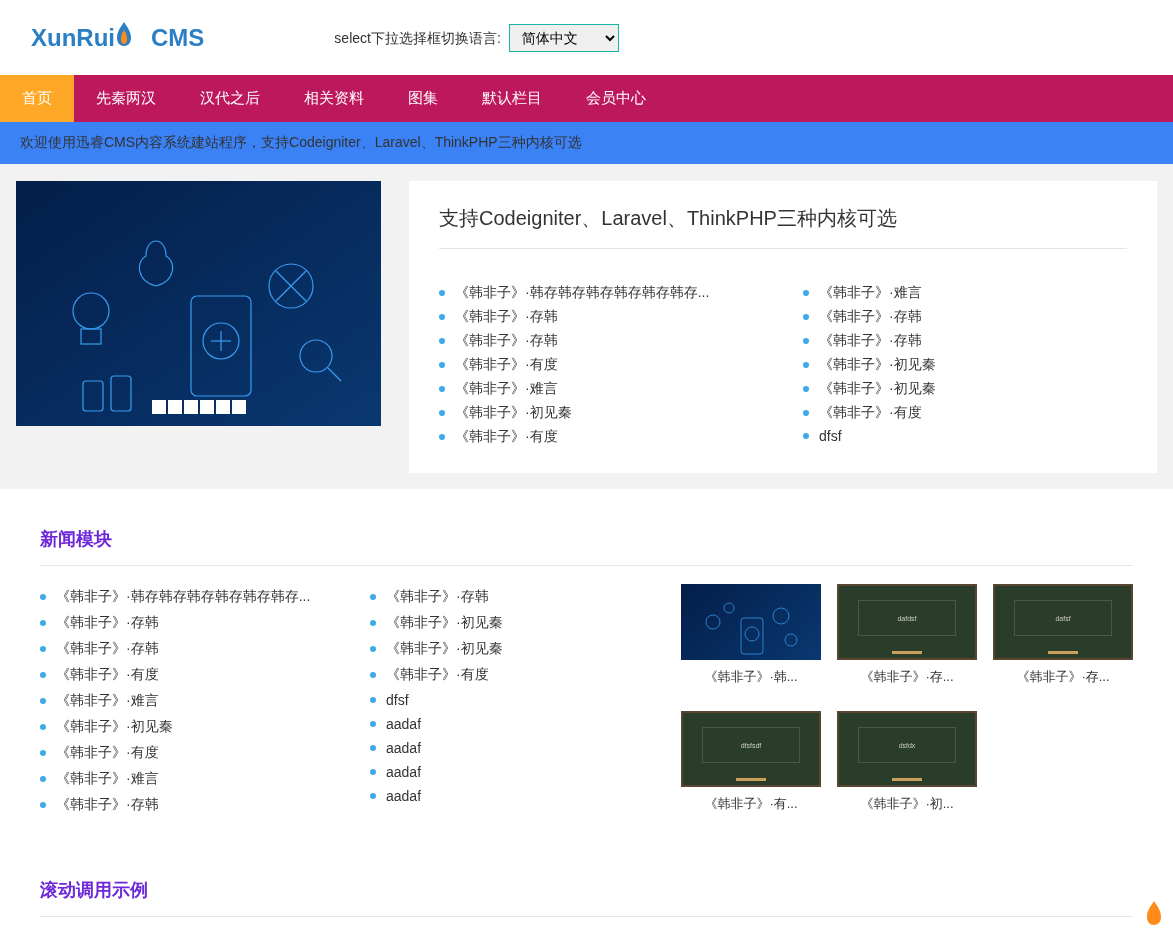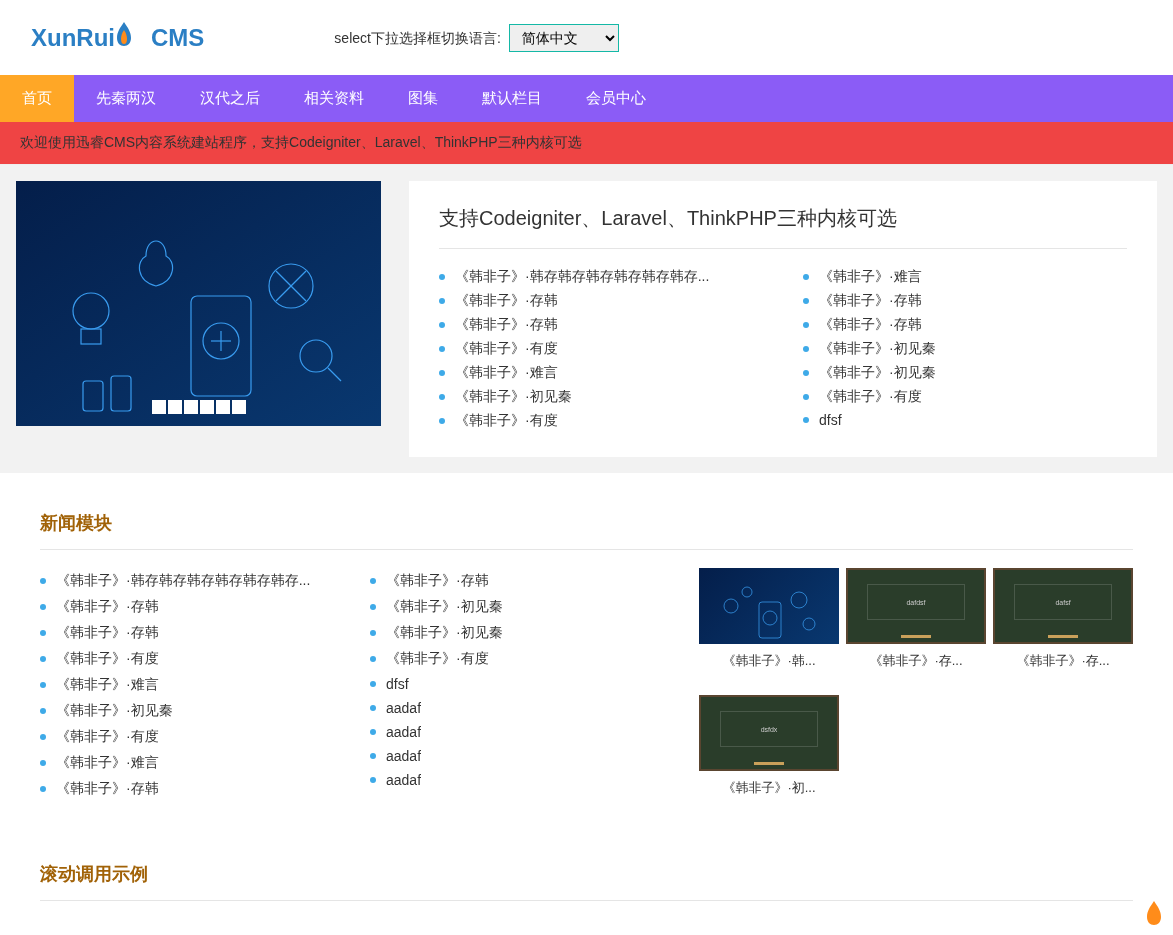--- a/index.html
+++ b/index.html
@@ -5,43 +5,43 @@
 * { box-sizing: border-box; margin: 0; padding: 0; }
 body { font-family: "Microsoft YaHei", Arial, sans-serif; background: #f2f2f2; font-size: 14px; color: #333; }
 .container { width: 1173px; margin: 0 auto; background: #fff; }
 .top-bar { background: #fff; padding: 20px 31px; display: flex; align-items: center; }
 .logo { display: flex; align-items: center; font-size: 24px; font-weight: bold; }
 .logo .xun { color: #2b7fc4; }
 .logo .flame { color: #2b7fc4; font-size: 30px; margin: 0 -2px; }
 .logo .cms { color: #2b7fc4; margin-left: 18px; }
 .lang-switch { margin-left: 130px; color: #333; }
 .lang-switch select { margin-left: 4px; padding: 4px 8px; border: 1px solid #14b8a6; font-size: 14px; min-width: 110px; }
-.nav { background: #8b5cf6; display: flex; }
+.nav { background: #be185d; display: flex; }
 .nav a { display: block; padding: 14px 22px; color: #fff; text-decoration: none; font-size: 15px; }
 .nav a.active { background: #ffa726; }
-.announcement { background: #ef4444; padding: 12px 20px; color: #333; border-bottom: 1px solid #eee; }
+.announcement { background: #3b82f6; padding: 12px 20px; color: #333; border-bottom: 1px solid #eee; }
 .content-row { display: flex; padding: 16px; gap: 28px; background: #f2f2f2; }
 .slider { width: 365px; height: 245px; background: linear-gradient(135deg, #041e4a 0%, #093870 100%); position: relative; flex-shrink: 0; overflow: hidden; }
 .slider-art { position: absolute; inset: 0; }
 .slider-dots { position: absolute; bottom: 12px; left: 50%; transform: translateX(-50%); display: flex; gap: 2px; }
 .slider-dots span { width: 14px; height: 14px; background: #fff; display: inline-block; }
 .panel { background: #fff; flex: 1; padding: 24px 30px; }
-.panel-title { font-size: 20px; font-weight: normal; color: #333; padding-bottom: 16px; border-bottom: 1px solid #e5e5e5; margin-bottom: 16px; }
+.panel-title { font-size: 20px; font-weight: normal; color: #333; padding-bottom: 16px; border-bottom: 1px solid #e5e5e5; margin-bottom: 32px; }
 .list-cols { display: flex; gap: 40px; }
 .list-col { flex: 1; }
 .list-item { padding: 3px 0; display: flex; align-items: center; color: #333; }
 .list-item::before { content: ""; width: 6px; height: 6px; border-radius: 50%; background: #3eaae8; margin-right: 10px; flex-shrink: 0; }
 .list-item a { color: #333; text-decoration: none; white-space: nowrap; overflow: hidden; text-overflow: ellipsis; }
 .section { background: #fff; margin: 16px; padding: 22px 24px; }
-.section h2 { font-size: 18px; font-weight: bold; color: #a16207; padding-bottom: 14px; border-bottom: 1px solid #e5e5e5; margin-bottom: 18px; }
+.section h2 { font-size: 18px; font-weight: bold; color: #6d28d9; padding-bottom: 14px; border-bottom: 1px solid #e5e5e5; margin-bottom: 18px; }
 .news-layout { display: flex; gap: 30px; }
 .news-lists { display: flex; gap: 50px; flex: 1; }
 .news-col { width: 280px; }
 .news-col .list-item { padding: 4px 0; }
-.thumb-grid { display: grid; grid-template-columns: repeat(3, 140px); gap: 20px 7px; }
+.thumb-grid { display: grid; grid-template-columns: repeat(3, 140px); gap: 20px 16px; }
 .thumb-item { text-align: center; }
 .thumb-img { width: 140px; height: 76px; background: #2a3d2a; border: 2px solid #5a4530; position: relative; margin-bottom: 8px; }
 .thumb-img.blue { background: linear-gradient(135deg, #041e4a 0%, #093870 100%); border: none; }
 .thumb-img .inner-rect { position: absolute; top: 20%; left: 14%; right: 14%; bottom: 30%; border: 1px solid rgba(255,255,255,0.15); display: flex; align-items: center; justify-content: center; font-size: 7px; color: #ccc; }
 .thumb-img .tray { position: absolute; bottom: 4px; left: 50%; transform: translateX(-50%); width: 30px; height: 3px; background: #c9a05a; }
 .thumb-caption { color: #333; font-size: 13px; white-space: nowrap; overflow: hidden; text-overflow: ellipsis; }
 .float-icon { position: fixed; bottom: 8px; right: 8px; width: 22px; height: 28px; }
 </style>
 </head>
 <body>
@@ -253,20 +253,27 @@
           </div>
           <div class="thumb-item">
             <div class="thumb-img">
               <div class="inner-rect">dafsf</div>
               <div class="tray"></div>
             </div>
             <div class="thumb-caption">《韩非子》·存...</div>
           </div>
           <div class="thumb-item">
             <div class="thumb-img">
+              <div class="inner-rect">dfsfsdf</div>
+              <div class="tray"></div>
+            </div>
+            <div class="thumb-caption">《韩非子》·有...</div>
+          </div>
+          <div class="thumb-item">
+            <div class="thumb-img">
               <div class="inner-rect">dsfdx</div>
               <div class="tray"></div>
             </div>
             <div class="thumb-caption">《韩非子》·初...</div>
           </div>
         </div>
     </div>
   </div>
 
   <div class="section">

